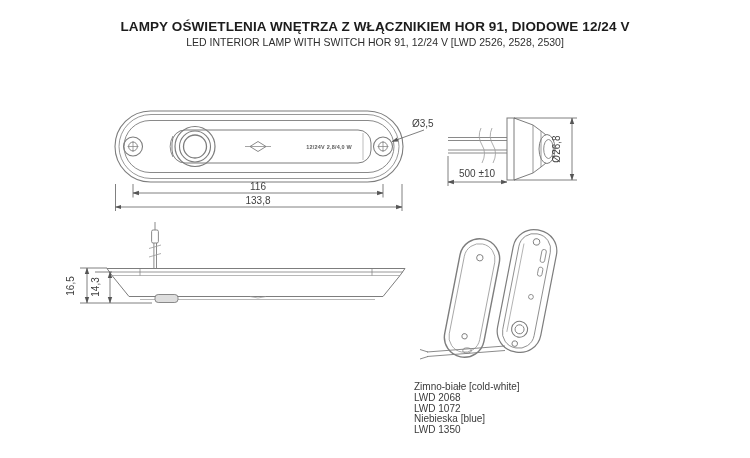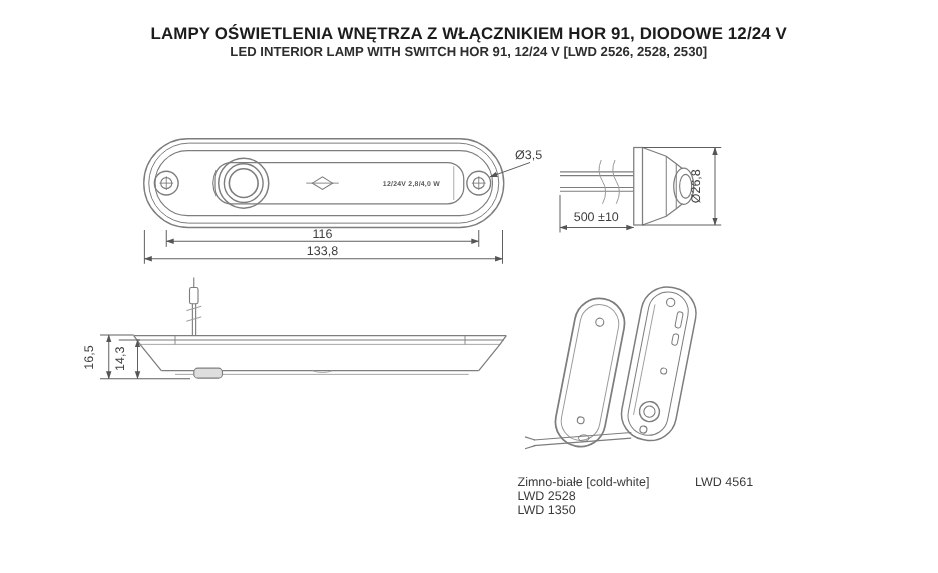--- a/index.html
+++ b/index.html
@@ -1,26 +1,26 @@
 <!DOCTYPE html>
 <html><head>
 <meta charset="utf-8">
 <style>
   html,body{margin:0;padding:0;background:#ffffff;}
   #page{position:relative;width:662px;height:458px;background:#ffffff;overflow:hidden;
         font-family:"Liberation Sans", sans-serif;}
   .titles{position:absolute;top:19px;left:0;width:750px;text-align:center;color:#1c1c1c;}
   .t1,.t2{font-size:13.5px;font-weight:bold;line-height:15.5px;letter-spacing:.1px;}
-  .t3{font-size:10.5px;font-weight:bold;line-height:14px;color:#2e2e2e;}
+  .t3{font-size:10.5px;font-weight:normal;line-height:14px;color:#2e2e2e;}
   svg{position:absolute;top:0;left:0;}
   svg text{font-family:"Liberation Sans", sans-serif;fill:#3f3f3f;}
   .dimtxt{font-size:10px;}
   .marktxt{font-size:5.5px;font-weight:bold;fill:#5a5a5a;letter-spacing:.2px;}
   .legend{position:absolute;left:414px;top:382px;color:#3a3a3a;font-size:10px;line-height:10.8px;}
-  .lrow{display:flex;white-space:nowrap;}
+  .lrow{display:flex;white-space:nowrap;flex-direction:column;}
   .lname{width:142px;}
   .lcode{}
 </style>
 </head>
 <body>
 
 <div id="page">
 
   <div class="titles">
     <div class="t1">LAMPY OŚWIETLENIA WNĘTRZA Z WŁĄCZNIKIEM HOR 91, DIODOWE 12/24 V</div>
@@ -176,23 +176,24 @@
         <line x1="420" y1="349.5" x2="428" y2="352"></line>
         <line x1="420" y1="359" x2="428" y2="356.5"></line>
         <ellipse cx="467" cy="350.5" rx="4.2" ry="2.6" stroke-width="0.8"></ellipse>
       </g>
     </g>
   </svg>
 
   <div class="legend">
     <div class="lrow">
       <span class="lname">Zimno-białe [cold-white]</span>
-      <span class="lcode">LWD 4561</span>
+      <span class="lcode">LWD 2068</span>
     </div>
     <div class="lrow">
-      <span class="lcode">LWD 2528</span>
+      <span class="lcode">LWD 1072</span>
     </div>
     <div class="lrow">
+      <span class="lname">Niebieska [blue]</span>
       <span class="lcode">LWD 1350</span>
     </div>
   </div>
 
 </div>
 
 </body></html>

